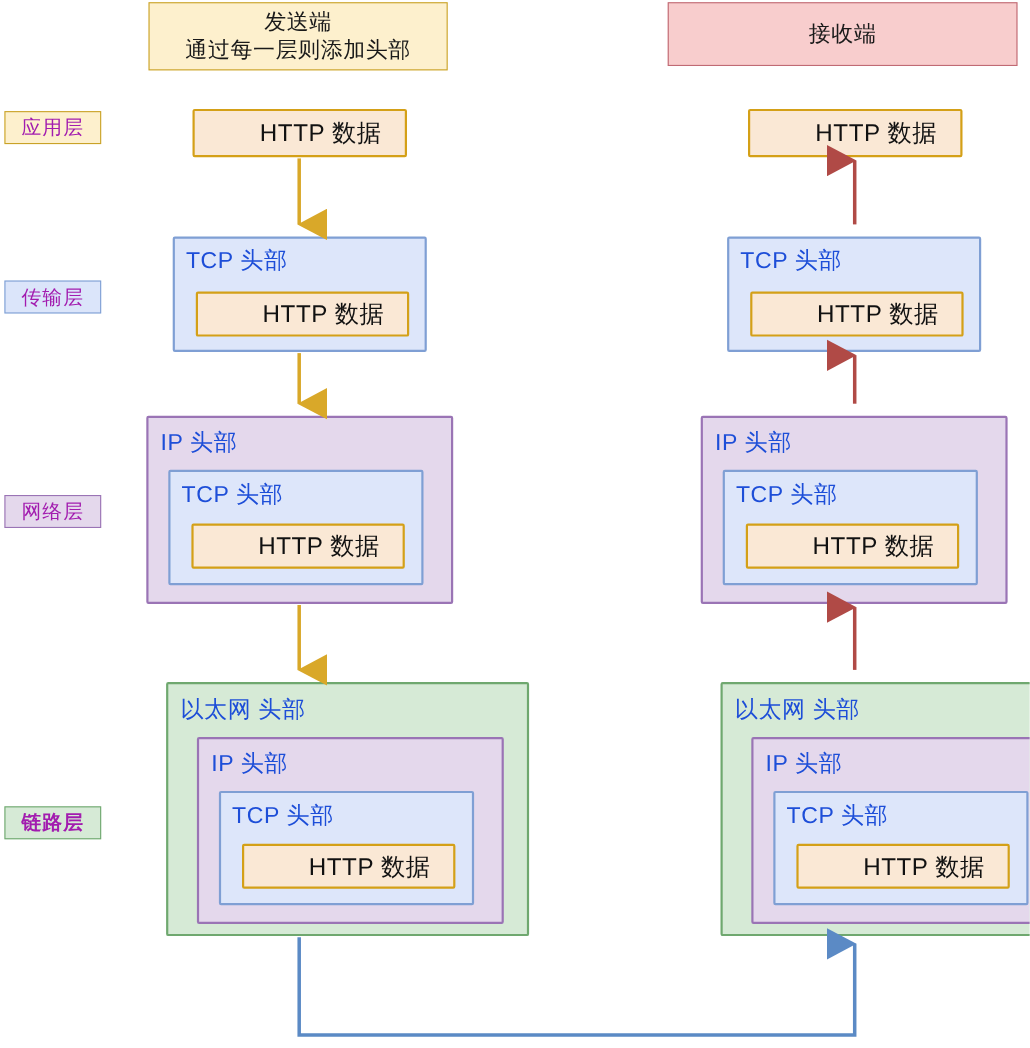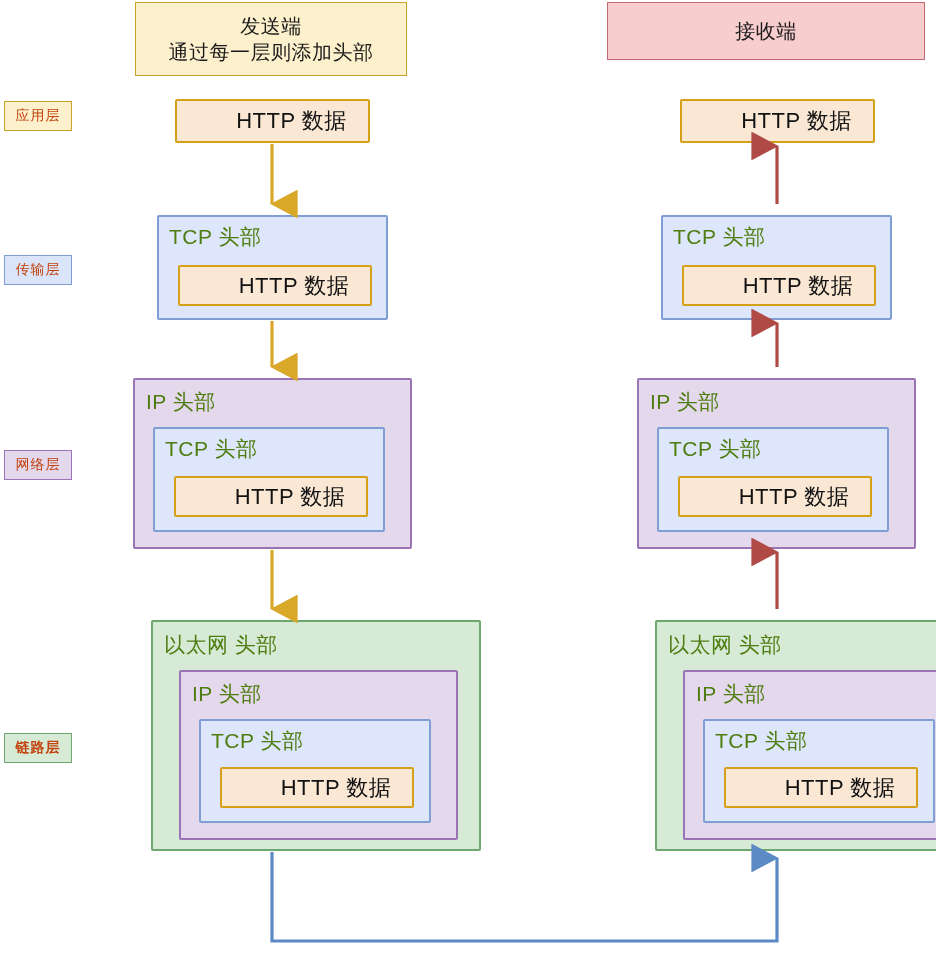--- a/index.html
+++ b/index.html
@@ -30,59 +30,59 @@
     flex-direction: column;
     align-items: center;
     justify-content: center;
     line-height: 1.32;
     font-size: 20px;
     color: #1a1a1a;
     letter-spacing: 0.5px;
   }
   .caption-send {
     left: 135px; top: 2px;
-    width: 272px; height: 74px;
+    width: 272px; height: 62px;
     background: #fdf0cd;
     border: 1.6px solid #c9a227;
   }
   .caption-recv {
     left: 607px; top: 2px;
     width: 318px; height: 58px;
     background: #f8cdcd;
     border: 1.6px solid #c06a74;
   }
   .caption-line { white-space: nowrap; }
 
   
   .layer-label {
     position: absolute;
     box-sizing: border-box;
     display: flex;
     align-items: center;
     justify-content: center;
-    width: 68px;
+    width: 88px;
     height: 30px;
-    font-size: 14px;
-    color: #c2410c;
+    font-size: 18px;
+    color: #a21caf;
     letter-spacing: 1px;
   }
   .ll-app   { left: 4px;  top: 101px; background: #fdf0cd; border: 1.6px solid #c9a227; }
   .ll-trans { left: 4px;  top: 255px; background: #dbe5fa; border: 1.6px solid #7f9fd4; }
   .ll-net   { left: 4px;  top: 450px; background: #e4d8ec; border: 1.6px solid #9a74b5; }
   .ll-link  { left: 4px;  top: 733px; background: #d6ead6; border: 1.6px solid #6fa86f; font-weight: bold; }
 
   
   .pkt {
     position: absolute;
     box-sizing: border-box;
   }
   .pkt-title {
     position: absolute;
     font-size: 21px;
-    color: #4d7c0f;
+    color: #1d4ed8;
     white-space: nowrap;
     letter-spacing: 0.5px;
   }
   .pkt-center {
     width: 100%;
     height: 100%;
     display: flex;
     align-items: center;
     justify-content: center;
     font-size: 22px;

